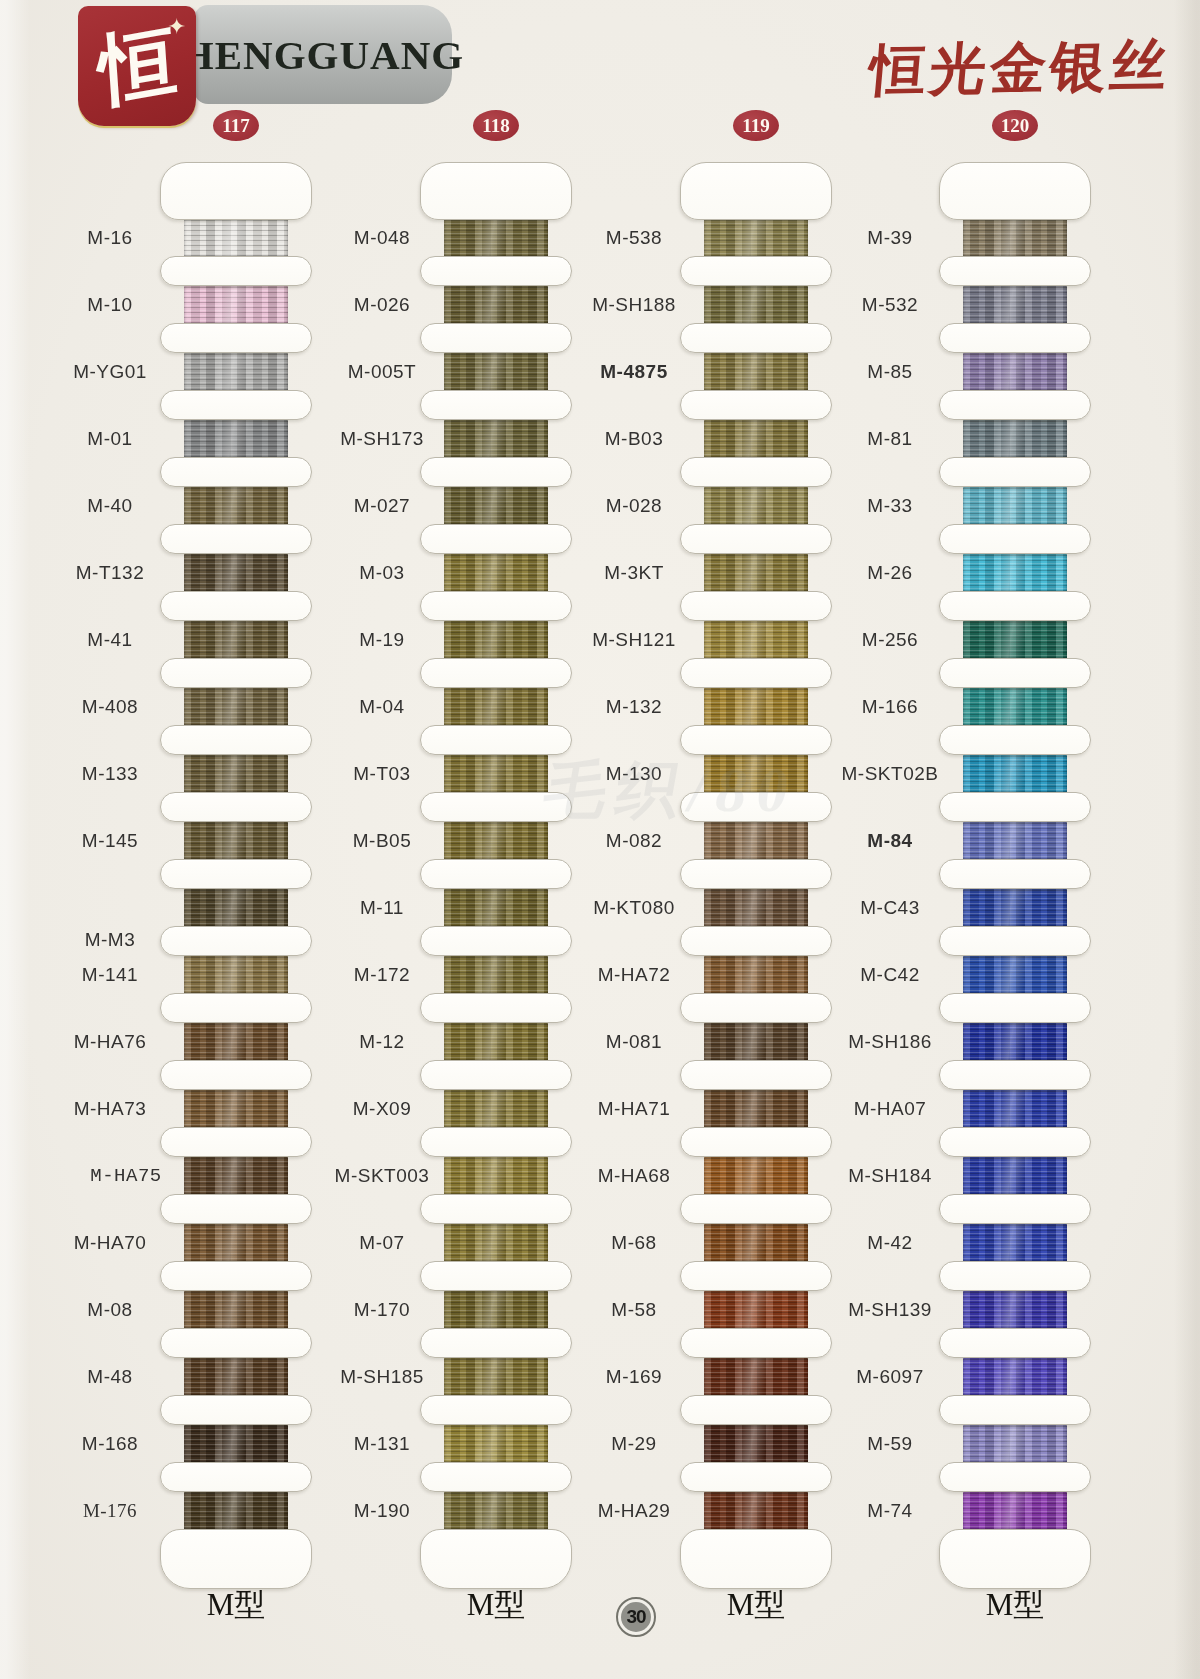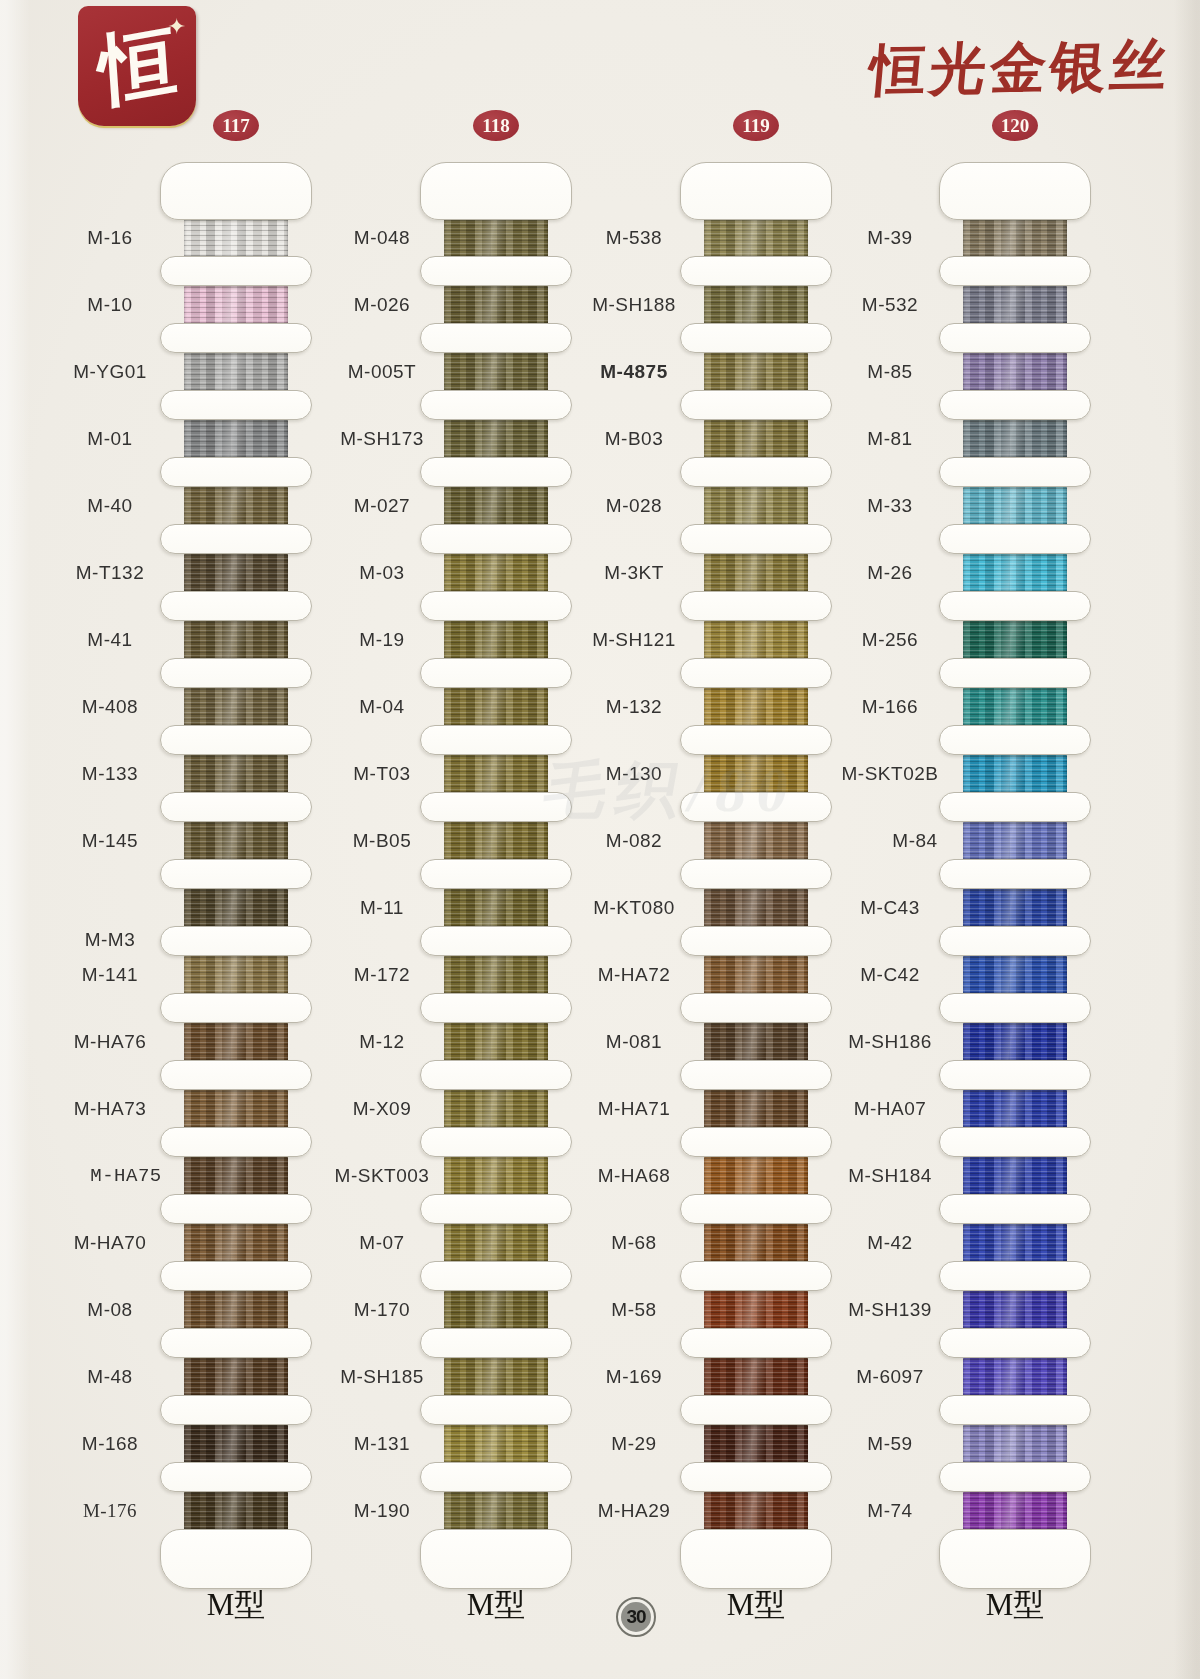--- a/index.html
+++ b/index.html
@@ -118,20 +118,23 @@
 </head>
 <body>
 
 <div id="page">
 
   <div class="logo">
     <span class="logo-char">恒</span>
     <span class="logo-star">✦</span>
   </div>
 
+  <div class="brandbar">
+    <span>HENGGUANG</span>
+  </div>
 
   <div class="calligraphy">恒光金银丝</div>
 
   <div class="watermark">毛织/80</div>
 
   <div id="columns">
       <div class="badge" style="left: 213px;">117</div>
       <div class="cap topcap" style="left: 160px;"></div>
       <div class="band" style="left: 184px; top: 218px; background-color: rgb(230, 228, 223);"></div>
       <div class="code" style="left: 50px; top: 226px;">M-16</div>
@@ -343,21 +346,21 @@
       <div class="band" style="left: 963px; top: 620px; background-color: rgb(30, 106, 88);"></div>
       <div class="code" style="left: 830px; top: 628px;">M-256</div>
       <div class="cap" style="left: 939px; top: 658px;"></div>
       <div class="band" style="left: 963px; top: 687px; background-color: rgb(39, 144, 140);"></div>
       <div class="code" style="left: 830px; top: 695px;">M-166</div>
       <div class="cap" style="left: 939px; top: 725px;"></div>
       <div class="band" style="left: 963px; top: 754px; background-color: rgb(37, 153, 194);"></div>
       <div class="code" style="left: 830px; top: 762px;">M-SKT02B</div>
       <div class="cap" style="left: 939px; top: 792px;"></div>
       <div class="band" style="left: 963px; top: 821px; background-color: rgb(102, 115, 192);"></div>
-      <div class="code" style="left: 855px; top: 829px;">M-84</div>
+      <div class="code" style="left: 830px; top: 829px; font-weight: bold;">M-84</div>
       <div class="cap" style="left: 939px; top: 859px;"></div>
       <div class="band" style="left: 963px; top: 888px; background-color: rgb(42, 70, 168);"></div>
       <div class="code" style="left: 830px; top: 896px;">M-C43</div>
       <div class="cap" style="left: 939px; top: 926px;"></div>
       <div class="band" style="left: 963px; top: 955px; background-color: rgb(43, 82, 180);"></div>
       <div class="code" style="left: 830px; top: 963px;">M-C42</div>
       <div class="cap" style="left: 939px; top: 993px;"></div>
       <div class="band" style="left: 963px; top: 1022px; background-color: rgb(35, 52, 164);"></div>
       <div class="code" style="left: 830px; top: 1030px;">M-SH186</div>
       <div class="cap" style="left: 939px; top: 1060px;"></div>

